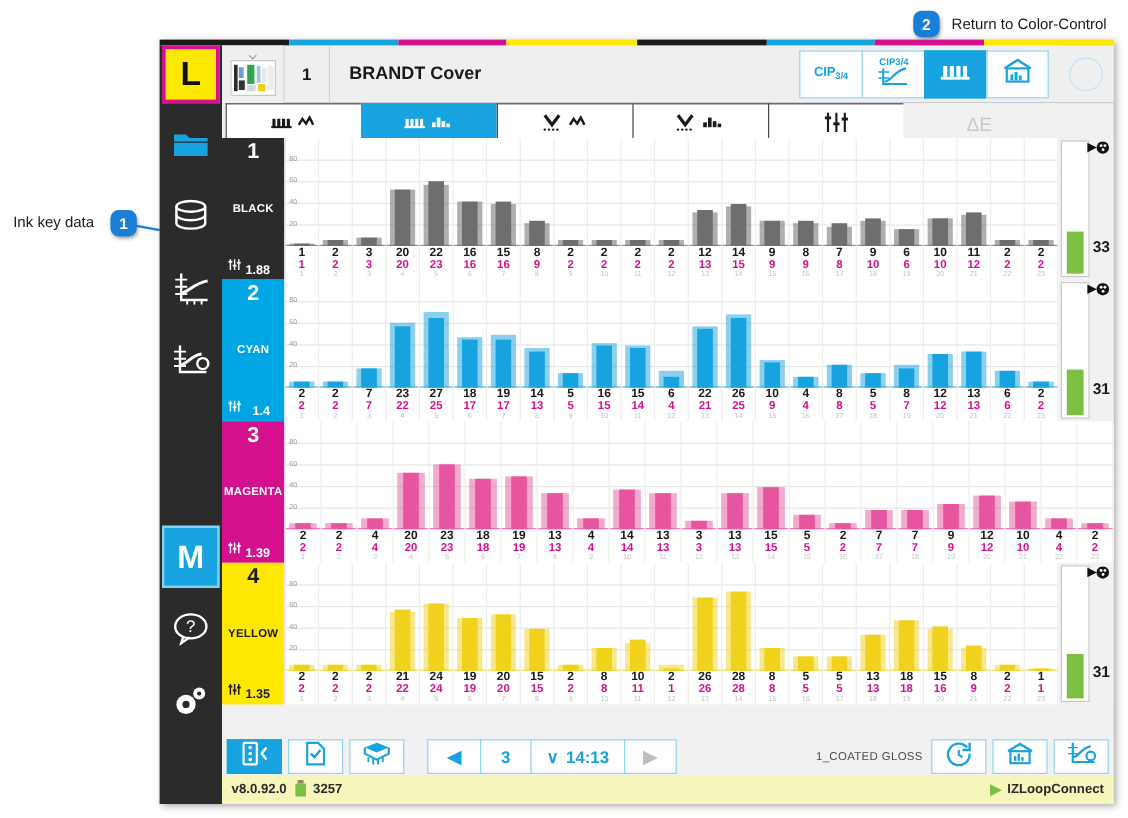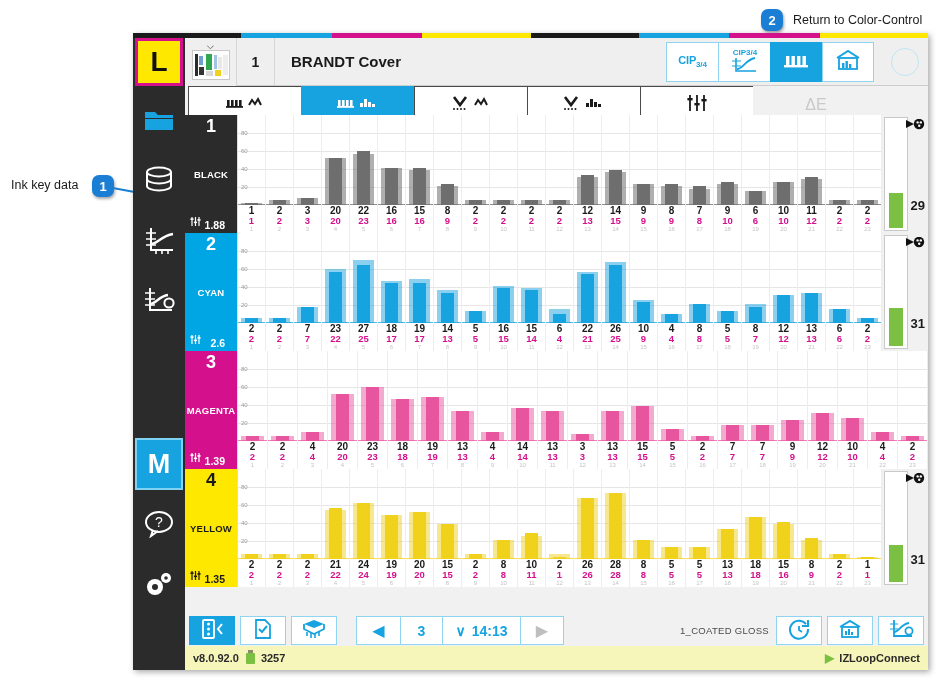--- a/index.html
+++ b/index.html
@@ -680,39 +680,39 @@
               <div class="gauge-fill" style="height:31%"></div>
             </div>
             <div class="gauge-right">
               <span class="gauge-eye"><svg width="20" height="12" viewBox="0 0 20 12">
                   <path d="M0 1l8 4-8 4z" fill="#111"></path>
                   <circle cx="13" cy="5" r="5.2" fill="#111"></circle>
                   <circle cx="11.6" cy="3.4" r="1.2" fill="#fff"></circle>
                   <circle cx="14.8" cy="3.4" r="1.2" fill="#fff"></circle>
                   <circle cx="13.2" cy="6.8" r="1.2" fill="#fff"></circle>
                 </svg></span>
-              <span class="gauge-num">29</span>
+              <span class="gauge-num">33</span>
             </div>
           </div>
         </div>
         <div class="chan">
           <div class="chan-label" style="background: rgb(0, 165, 227); color: rgb(255, 255, 255);">
             <div class="num">2</div>
             <div class="nm">CYAN</div>
             <div class="slid"><svg width="13" height="11" viewBox="0 0 13 11">
                 <g stroke="#ffffff" stroke-width="1.2">
                   <path d="M3 1v9M6.5 1v9M10 1v9"></path>
                 </g>
                 <g fill="#ffffff">
                   <rect x="1.4" y="2.4" width="3.2" height="1.5"></rect>
                   <rect x="4.9" y="5.6" width="3.2" height="1.5"></rect>
                   <rect x="8.4" y="3.2" width="3.2" height="1.5"></rect>
                 </g>
               </svg></div>
-            <div class="dens">2.6</div>
+            <div class="dens">1.4</div>
           </div>
           <div class="plot">
             <div class="gridline" style="top: 72px;"></div>
             <div class="ytick" style="top: 72px;">20</div>
             <div class="gridline" style="top: 54px;"></div>
             <div class="ytick" style="top: 54px;">40</div>
             <div class="gridline" style="top: 36px;"></div>
             <div class="ytick" style="top: 36px;">60</div>
             <div class="gridline" style="top: 18px;"></div>
             <div class="ytick" style="top: 18px;">80</div>

